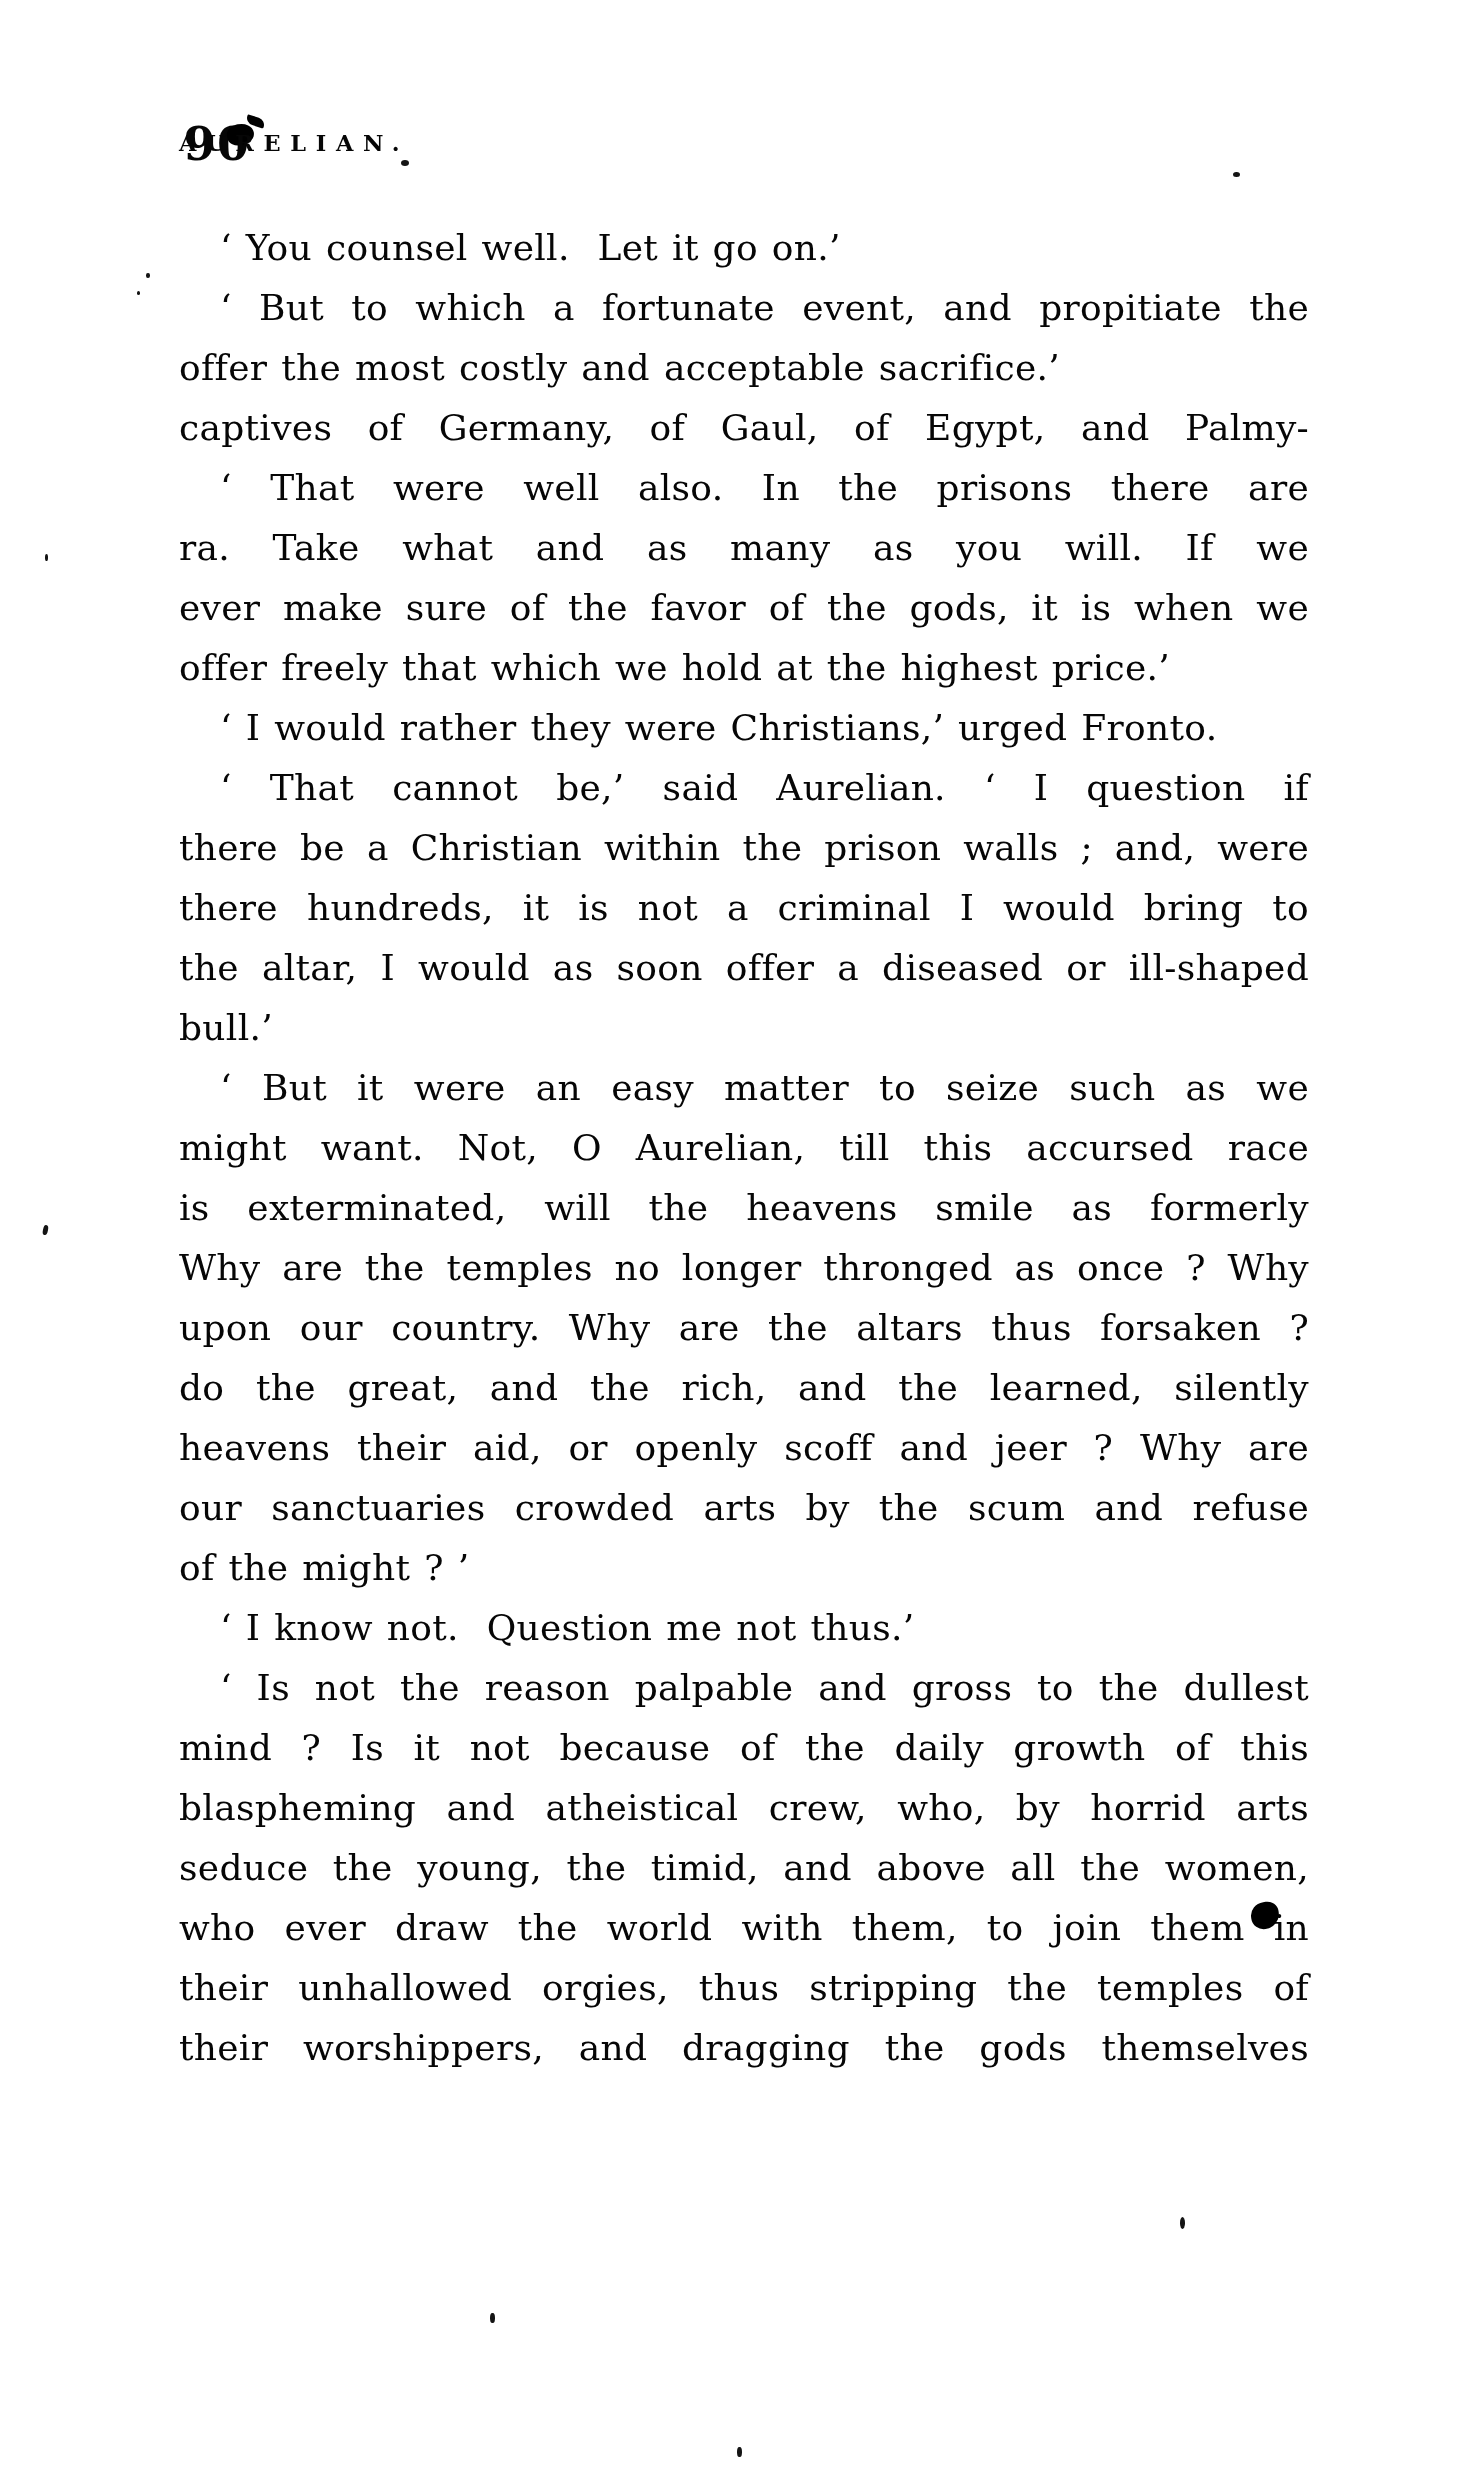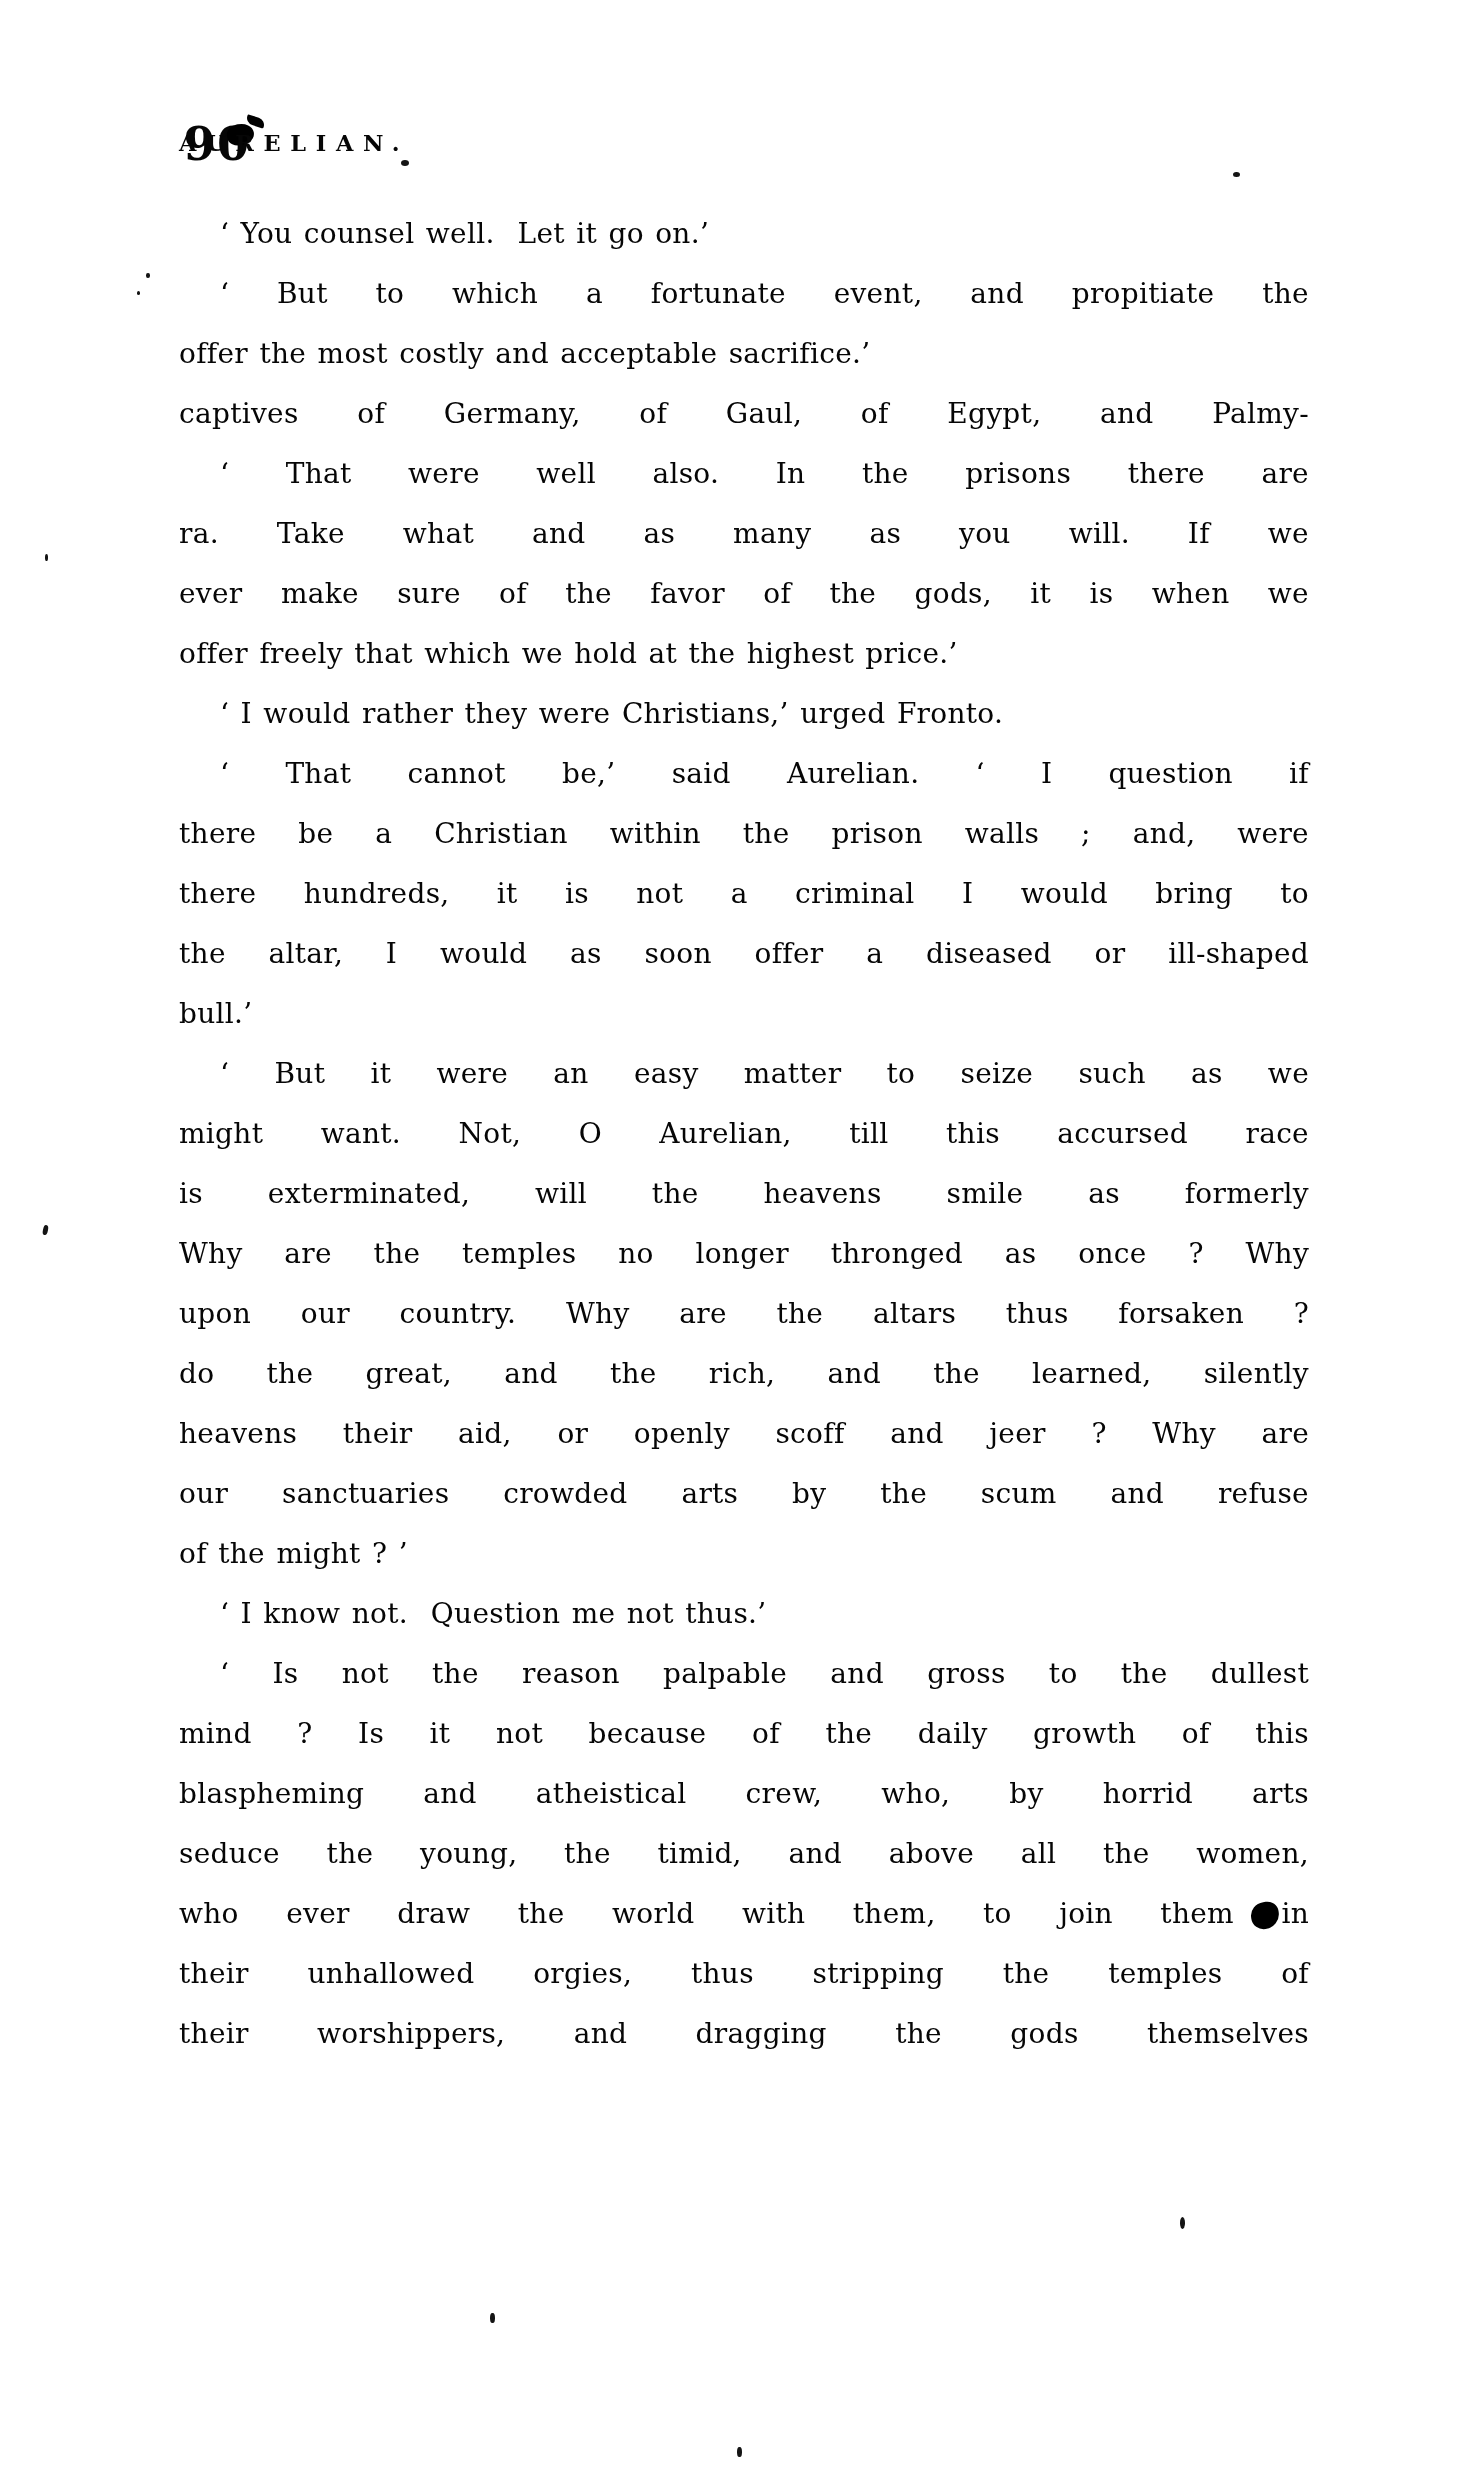--- a/index.html
+++ b/index.html
@@ -63,23 +63,23 @@
     font-size: 22.4px;
     font-weight: bold;
     letter-spacing: 9.7px;
     line-height: 30px;
   }
 
   
   .text-block {
     position: absolute;
     left: 179px;
-    top: 204px;
+    top: 218px;
     width: 1130px;
-    font-size: 28px;
+    font-size: 36px;
     line-height: 60px;
     letter-spacing: 0.3px;
     word-spacing: 2.2px;
   }
   .line {
     height: 60px;
     white-space: normal;
   }
   .line.just {
     text-align: justify;

